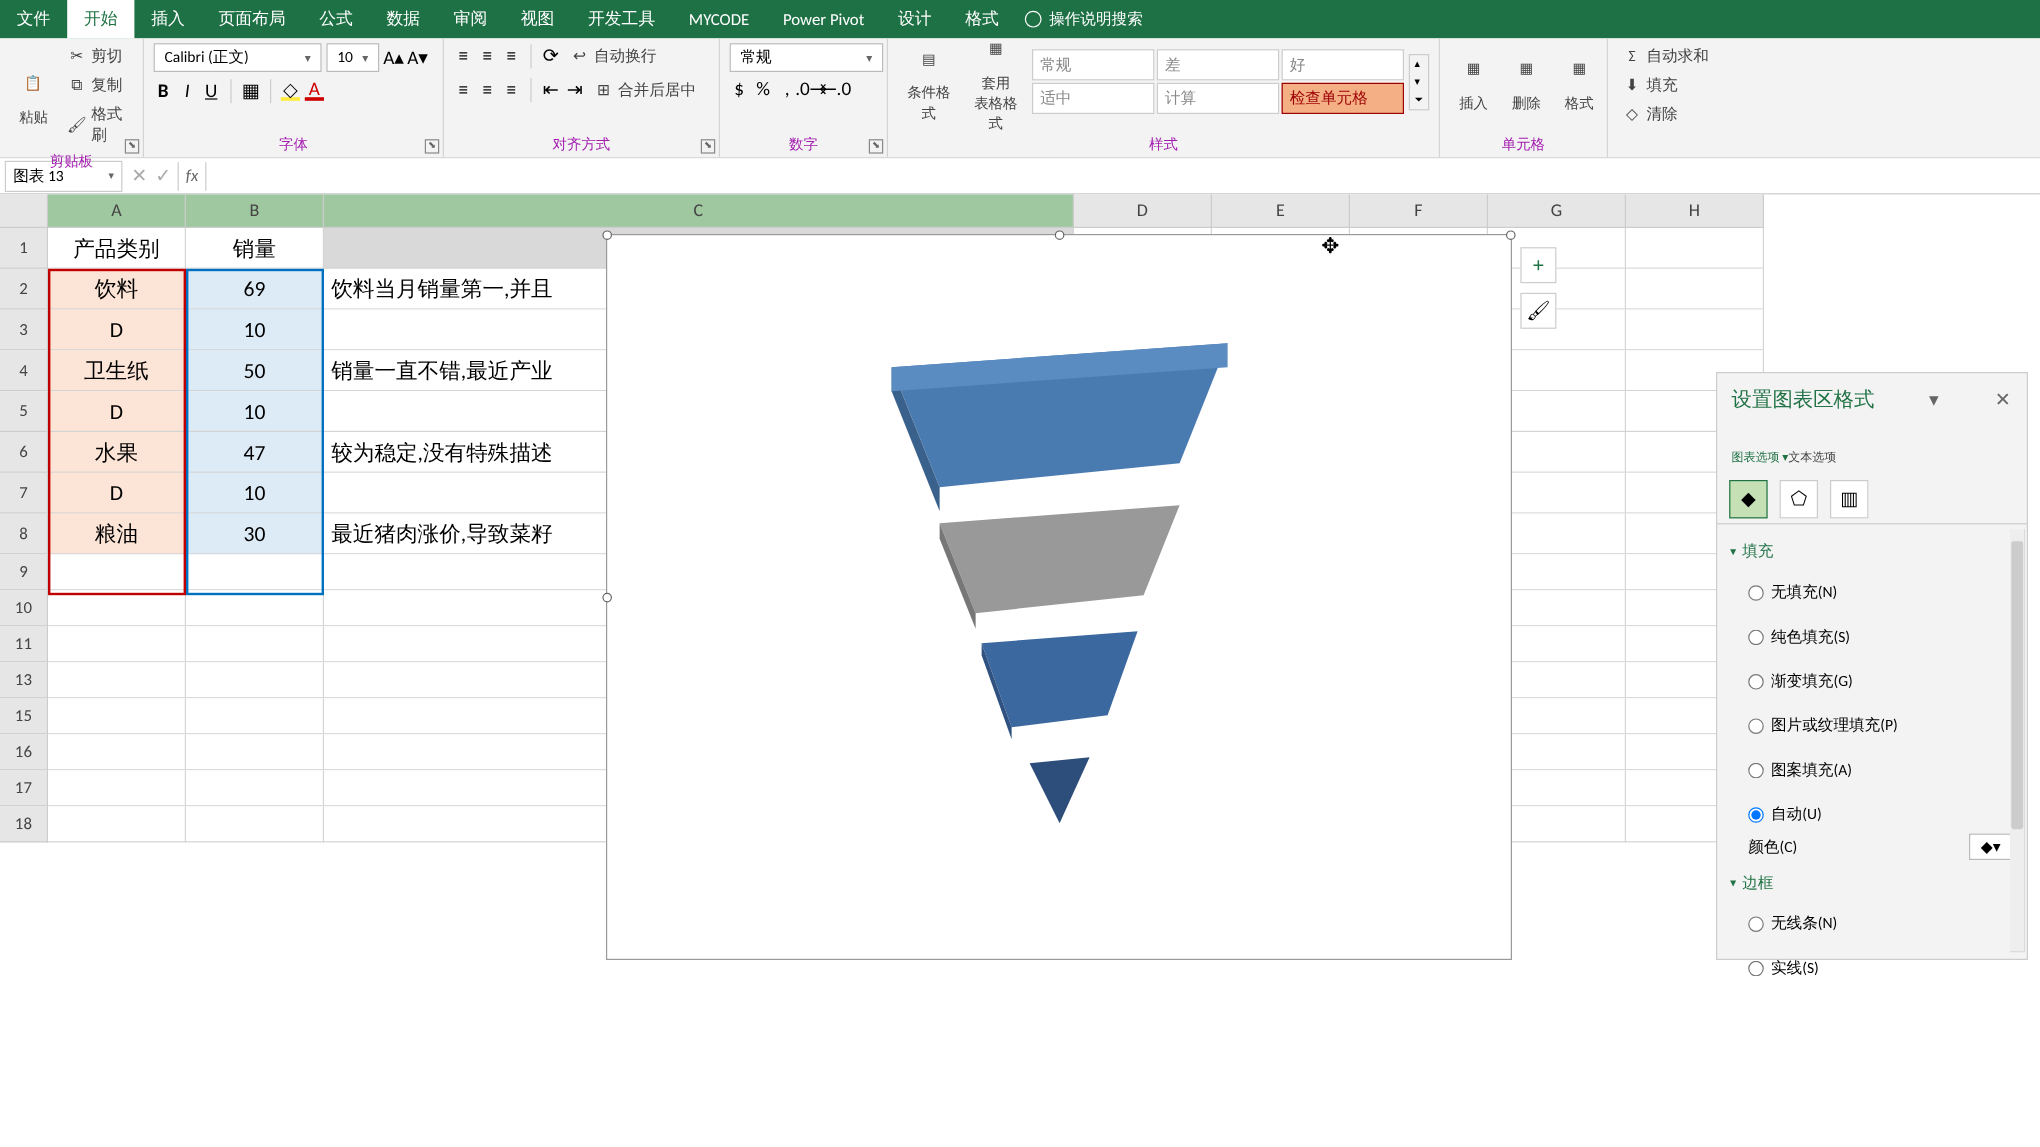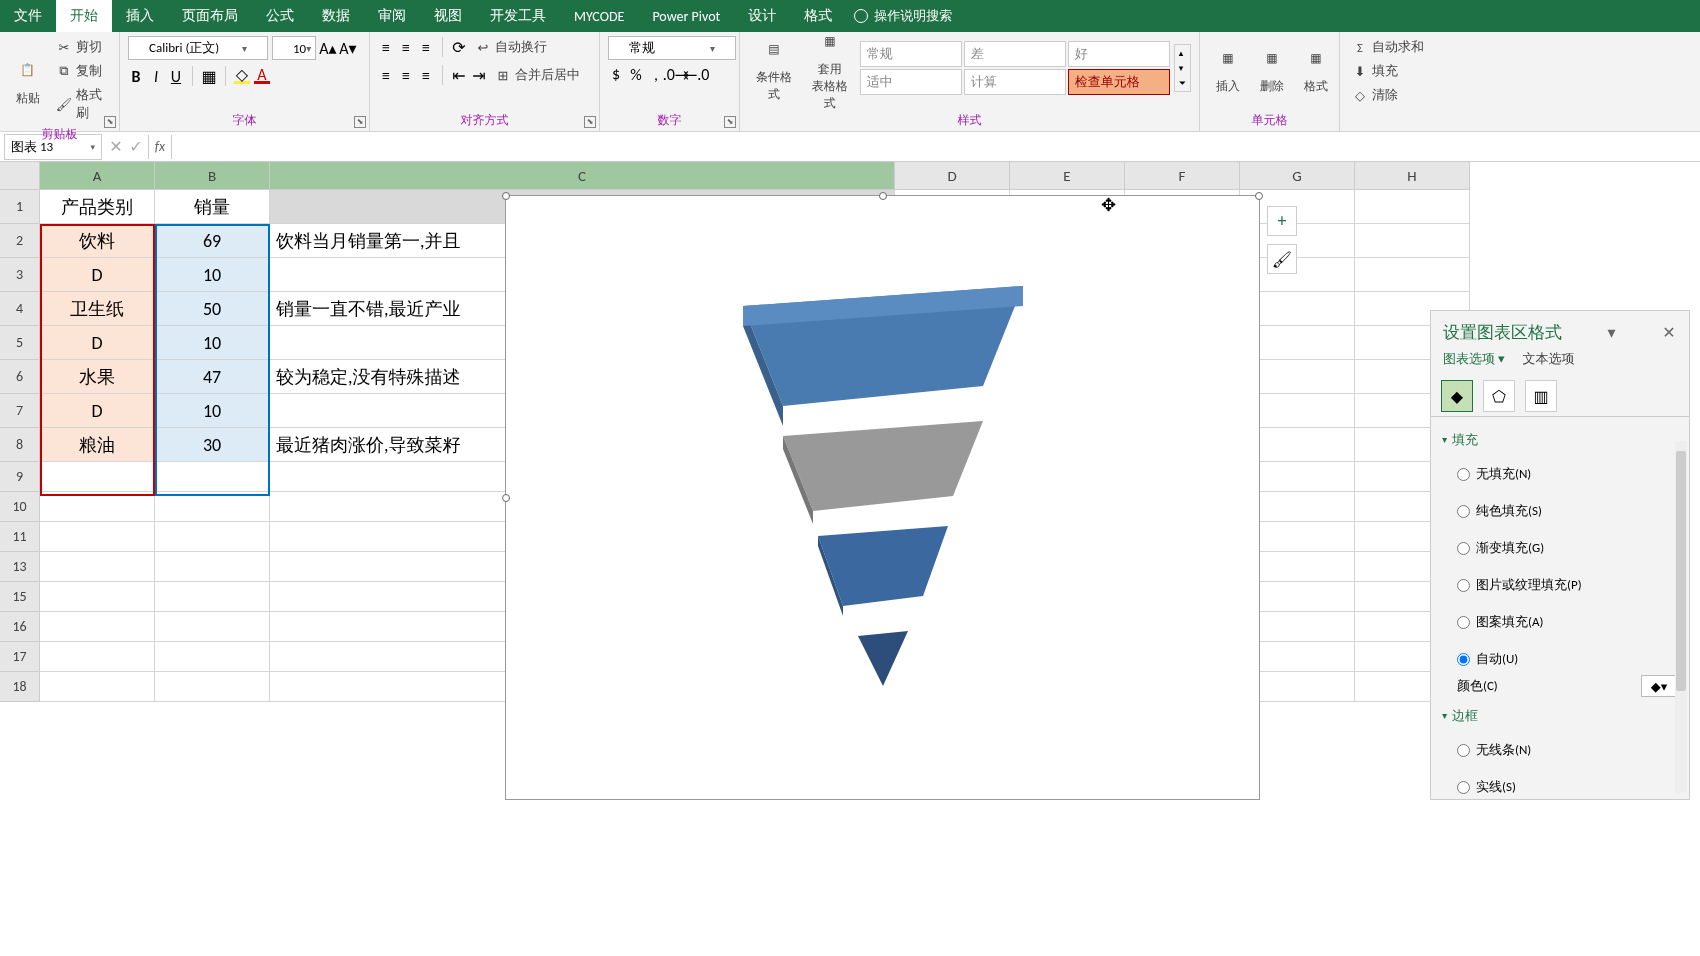--- a/index.html
+++ b/index.html
@@ -17,21 +17,21 @@
 .ribbon { height: 100px; background: #f3f3f3; border-bottom: 1px solid #d4d4d4; display: flex; }
 .rgroup { border-right: 1px solid #d4d4d4; padding: 4px 8px 2px; display: flex; flex-direction: column; justify-content: space-between; position: relative; }
 .rgroup-title { font-size: 12px; color: #a21caf; text-align: center; margin-top: 2px; }
 .dlauncher { position: absolute; right: 3px; bottom: 3px; width: 12px; height: 12px; border: 1px solid #888; font-size: 8px; text-align: center; line-height: 9px; color: #666; }
 .rrow { display: flex; align-items: center; gap: 4px; }
 .rbtn { display: flex; align-items: center; gap: 4px; padding: 2px 4px; font-size: 13px; color: #444; }
 .rbtn.big { flex-direction: column; font-size: 12px; text-align: center; }
 .icon-sm { width: 16px; height: 16px; display: inline-flex; align-items: center; justify-content: center; }
 .icon-lg { width: 32px; height: 32px; display: inline-flex; align-items: center; justify-content: center; }
 .sep { width: 1px; height: 20px; background: #ccc; margin: 0 4px; }
-.combo { height: 24px; border: 1px solid #bbb; background: #fff; display: flex; align-items: center; padding: 0 20px; font-size: 13px; }
+.combo { height: 24px; border: 1px solid #bbb; background: #fff; display: flex; align-items: center; padding: 0 8px; font-size: 13px; }
 .combo .dd { margin-left: auto; font-size: 10px; color: #666; }
 .style-cell { width: 102px; height: 26px; border: 1px solid #ccc; background: #fff; display: flex; align-items: center; padding: 0 6px; font-size: 13px; color: #888; }
 .style-cell.hi { background: #f4b084; color: #9c0006; border-color: #9c0006; }
 
 
 .fbar { height: 30px; border-bottom: 1px solid #ccc; display: flex; align-items: center; background: #fff; }
 .namebox { width: 98px; height: 26px; border: 1px solid #ccc; margin: 0 4px; display: flex; align-items: center; padding: 0 6px; font-size: 13px; }
 .namebox .dd { margin-left: auto; font-size: 9px; color: #666; }
 .fx-btn { width: 24px; height: 24px; display: flex; align-items: center; justify-content: center; font-style: italic; font-size: 14px; color: #666; border-left: 1px solid #ccc; border-right: 1px solid #ccc; margin: 0 2px; }
 .fx-input { flex: 1; height: 24px; padding: 0 6px; }
@@ -57,21 +57,21 @@
 .chart-handle { position: absolute; width: 8px; height: 8px; background: #fff; border: 1px solid #666; border-radius: 50%; }
 .funnel { position: absolute; left: 50%; top: 70px; transform: translateX(-50%); }
 .chart-ctrl { position: absolute; right: -38px; width: 30px; height: 30px; background: #fff; border: 1px solid #ccc; display: flex; align-items: center; justify-content: center; }
 .move-cursor { position: absolute; font-size: 18px; color: #000; }
 
 
 .fmt-pane { position: absolute; right: 10px; top: 310px; width: 260px; height: 490px; background: #f3f3f3; border: 1px solid #ccc; }
 .fmt-hdr { padding: 10px 12px 6px; display: flex; align-items: center; }
 .fmt-title { font-size: 17px; color: #217346; }
 .fmt-hdr .mini { margin-left: auto; width: 16px; text-align: center; color: #666; }
-.fmt-tabs { display: flex; gap: 18px; padding: 0 12px 8px; font-size: 13px; color: #444; }
+.fmt-tabs { display: flex; padding: 0 12px 8px; font-size: 10px; color: #444; margin-top: 24px; }
 .fmt-tab.active { color: #217346; }
 .fmt-icons { display: flex; gap: 10px; padding: 4px 10px; border-bottom: 1px solid #ccc; }
 .fmt-icon { width: 32px; height: 32px; border: 1px solid #ccc; display: flex; align-items: center; justify-content: center; background: #fff; }
 .fmt-icon.active { background: #c5e0b4; border-color: #217346; }
 .fmt-body { padding: 8px 12px; font-size: 13px; overflow-y: auto; height: 380px; }
 .fmt-sec { margin-bottom: 6px; }
 .fmt-sec-title { color: #217346; font-size: 13px; margin: 6px 0; display: flex; align-items: center; gap: 4px; }
 .fmt-sec-title::before { content: "▸"; transform: rotate(90deg); display: inline-block; color: #217346; font-size: 10px; }
 .radio-row { display: flex; align-items: center; gap: 6px; padding: 3px 0 3px 14px; margin-top: 13px; }
 .radio-row input { margin: 0; }

